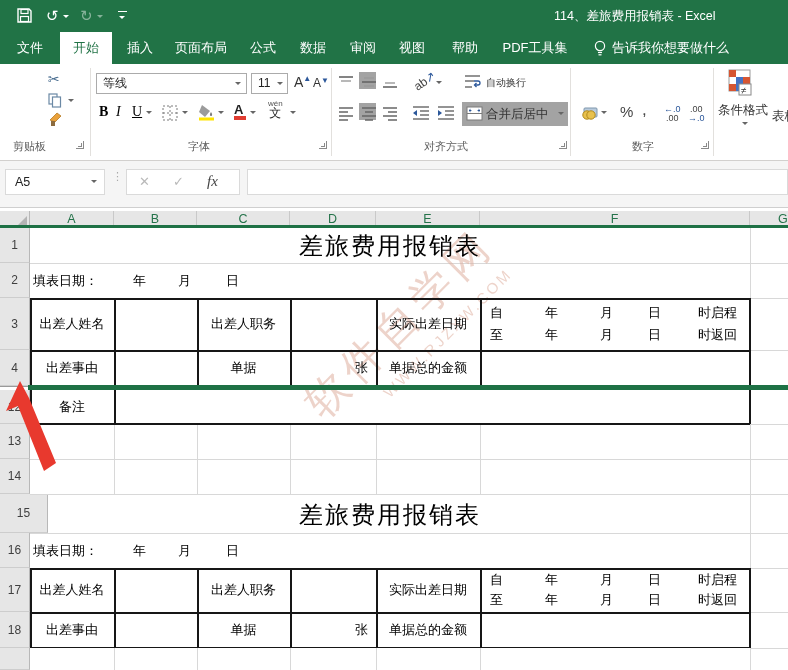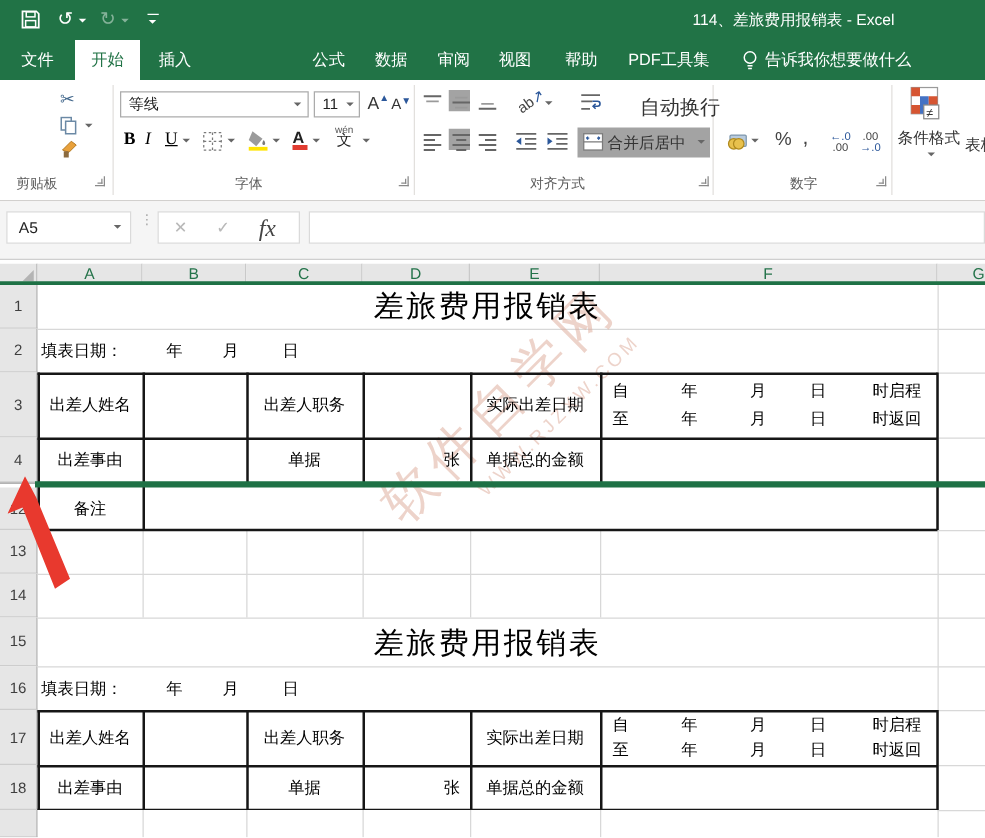--- a/index.html
+++ b/index.html
@@ -67,20 +67,21 @@
     <span class="abs ddw dim" style="left:97px;top:15px;"></span>
     <span class="abs" style="left:118px;top:11px;width:9px;border-top:1.5px solid #fff;"></span>
     <span class="abs ddw" style="left:119px;top:16px;"></span>
     <span class="abs ttl" style="left:554px;top:0;">114、差旅费用报销表  -  Excel</span>
   </div>
 
   <div class="abs tabrow">
     <span class="abs filetab" style="left:4px;width:52px;">文件</span>
     <span class="abs rtab active" style="left:60px;width:52px;">开始</span>
     <span class="abs rtab" style="left:118px;width:44px;">插入</span>
+    <span class="abs rtab" style="left:163px;width:76px;">页面布局</span>
     <span class="abs rtab" style="left:242px;width:42px;">公式</span>
     <span class="abs rtab" style="left:292px;width:42px;">数据</span>
     <span class="abs rtab" style="left:342px;width:42px;">审阅</span>
     <span class="abs rtab" style="left:391px;width:42px;">视图</span>
     <span class="abs rtab" style="left:444px;width:42px;">帮助</span>
     <span class="abs rtab" style="left:496px;width:78px;">PDF工具集</span>
     <span class="abs" style="left:592px;top:7px;">
       <svg width="16" height="18" viewBox="0 0 16 18">
           <circle cx="8" cy="7" r="4.6" fill="none" stroke="#fff" stroke-width="1.2"></circle>
           <line x1="6" y1="13.5" x2="10" y2="13.5" stroke="#fff" stroke-width="1.2"></line>
@@ -172,21 +173,21 @@
         </svg></span>
     <span class="abs" style="left:413px;top:10px;font-size:12px;color:#444;transform:rotate(-35deg);"><span>ab</span><span style="color:#2b579a;">↗</span></span>
     <span class="abs dd" style="left:436px;top:17px;"></span>
     <span class="abs" style="left:464px;top:9px;"><svg width="18" height="18">
           <line x1="1" y1="3" x2="16" y2="3" stroke="#666" stroke-width="1.4"></line>
           <line x1="1" y1="8" x2="10" y2="8" stroke="#666" stroke-width="1.4"></line>
           <path d="M10 8 h4 q2 0 2 2 q0 2 -2 2 h-3" fill="none" stroke="#2b579a" stroke-width="1.3"></path>
           <path d="M12.5 10 l-2 2 l2 2" fill="none" stroke="#2b579a" stroke-width="1.3"></path>
           <line x1="1" y1="14" x2="8" y2="14" stroke="#666" stroke-width="1.4"></line>
         </svg></span>
-    <span class="abs rbtn" style="left:512px;top:12px;font-size:16px;">自动换行</span>
+    <span class="abs rbtn" style="left:486px;top:12px;font-size:10px;">自动换行</span>
 
     <span class="abs alicon" style="left:338px;top:41px;"><svg width="17" height="17">
           <line x1="1" y1="3" x2="15" y2="3" stroke="#666" stroke-width="1.5"></line>
           <line x1="1" y1="7" x2="10" y2="7" stroke="#666" stroke-width="1.5"></line>
           <line x1="1" y1="11" x2="15" y2="11" stroke="#666" stroke-width="1.5"></line>
           <line x1="1" y1="15" x2="10" y2="15" stroke="#666" stroke-width="1.5"></line>
         </svg></span>
     <span class="abs alicon toggled" style="left:359px;top:39px;padding:2px;"><svg width="17" height="17">
           <line x1="1" y1="3" x2="15" y2="3" stroke="#666" stroke-width="1.5"></line>
           <line x1="4" y1="7" x2="12" y2="7" stroke="#666" stroke-width="1.5"></line>
@@ -264,21 +265,21 @@
 
   <div class="abs fxbar">
     <div class="abs whitebox" style="left:5px;top:8px;width:100px;height:26px;line-height:24px;padding-left:9px;font-size:12.5px;color:#222;">
       <span>A5</span>
       <span class="dd" style="position:absolute;right:7px;top:10px;"></span>
     </div>
     <span class="abs" style="left:112px;top:13px;color:#a9a9a9;font-size:11px;letter-spacing:0;line-height:5px;">⋮</span>
     <div class="abs whitebox" style="left:126px;top:8px;width:114px;height:26px;">
       <span class="abs" style="left:12px;top:4px;color:#b9b9b9;font-size:13px;font-weight:bold;">✕</span>
       <span class="abs" style="left:46px;top:4px;color:#b9b9b9;font-size:13px;font-weight:bold;">✓</span>
-      <span class="abs" style="left:80px;top:3px;color:#444;font-size:19px;font-style:italic;font-family:'Liberation Serif',serif;">fx</span>
+      <span class="abs" style="left:80px;top:3px;color:#444;font-size:15px;font-style:italic;font-family:'Liberation Serif',serif;">fx</span>
     </div>
     <div class="abs whitebox" style="left:247px;top:8px;width:541px;height:26px;line-height:24px;padding-left:6px;font-size:12.5px;"></div>
   </div>
 
   <div class="abs sheet">
 
     <div class="abs" style="left:0;top:2px;width:30px;height:16px;background:#e6e6e6;border-right:1px solid #b8b8b8;">
       <span class="abs" style="right:2px;bottom:2px;width:0;height:0;border-left:9px solid transparent;border-bottom:9px solid #b4b4b4;"></span>
     </div>
 
@@ -291,21 +292,21 @@
     <div class="abs chead" style="left:750px;top:2px;width:38px;height:16px;text-align:left;padding-left:28px;">G</div>
     <div class="abs" style="left:0;top:16px;width:788px;height:2.5px;background:#1e7145;z-index:6;"></div>
 
     <div class="abs rhead" style="left:0;top:18px;width:30px;height:36px;line-height:36px;">1</div>
     <div class="abs rhead" style="left:0;top:54px;width:30px;height:35px;line-height:35px;">2</div>
     <div class="abs rhead" style="left:0;top:89px;width:30px;height:52px;line-height:52px;">3</div>
     <div class="abs rhead" style="left:0;top:141px;width:30px;height:36px;line-height:36px;">4</div>
     <div class="abs rhead" style="left:0;top:181px;width:30px;height:34px;line-height:34px;">12</div>
     <div class="abs rhead" style="left:0;top:215px;width:30px;height:35px;line-height:35px;">13</div>
     <div class="abs rhead" style="left:0;top:250px;width:30px;height:35px;line-height:35px;">14</div>
-    <div class="abs rhead" style="left:0;top:285px;width:30px;height:39px;line-height:39px;">15</div>
+    <div class="abs rhead" style="left:0;top:285px;width:48px;height:39px;line-height:39px;">15</div>
     <div class="abs rhead" style="left:0;top:324px;width:30px;height:35px;line-height:35px;">16</div>
     <div class="abs rhead" style="left:0;top:359px;width:30px;height:44px;line-height:44px;">17</div>
     <div class="abs rhead" style="left:0;top:403px;width:30px;height:36px;line-height:36px;">18</div>
     <div class="abs rhead" style="left:0;top:439px;width:30px;height:22px;"></div>
 
     <div>
       <div class="gl" style="left:30px;top:54px;width:758px;height:1px;"></div>
       <div class="gl" style="left:30px;top:250px;width:758px;height:1px;"></div>
       <div class="gl" style="left:30px;top:285px;width:758px;height:1px;"></div>
       <div class="gl" style="left:30px;top:324px;width:758px;height:1px;"></div>

